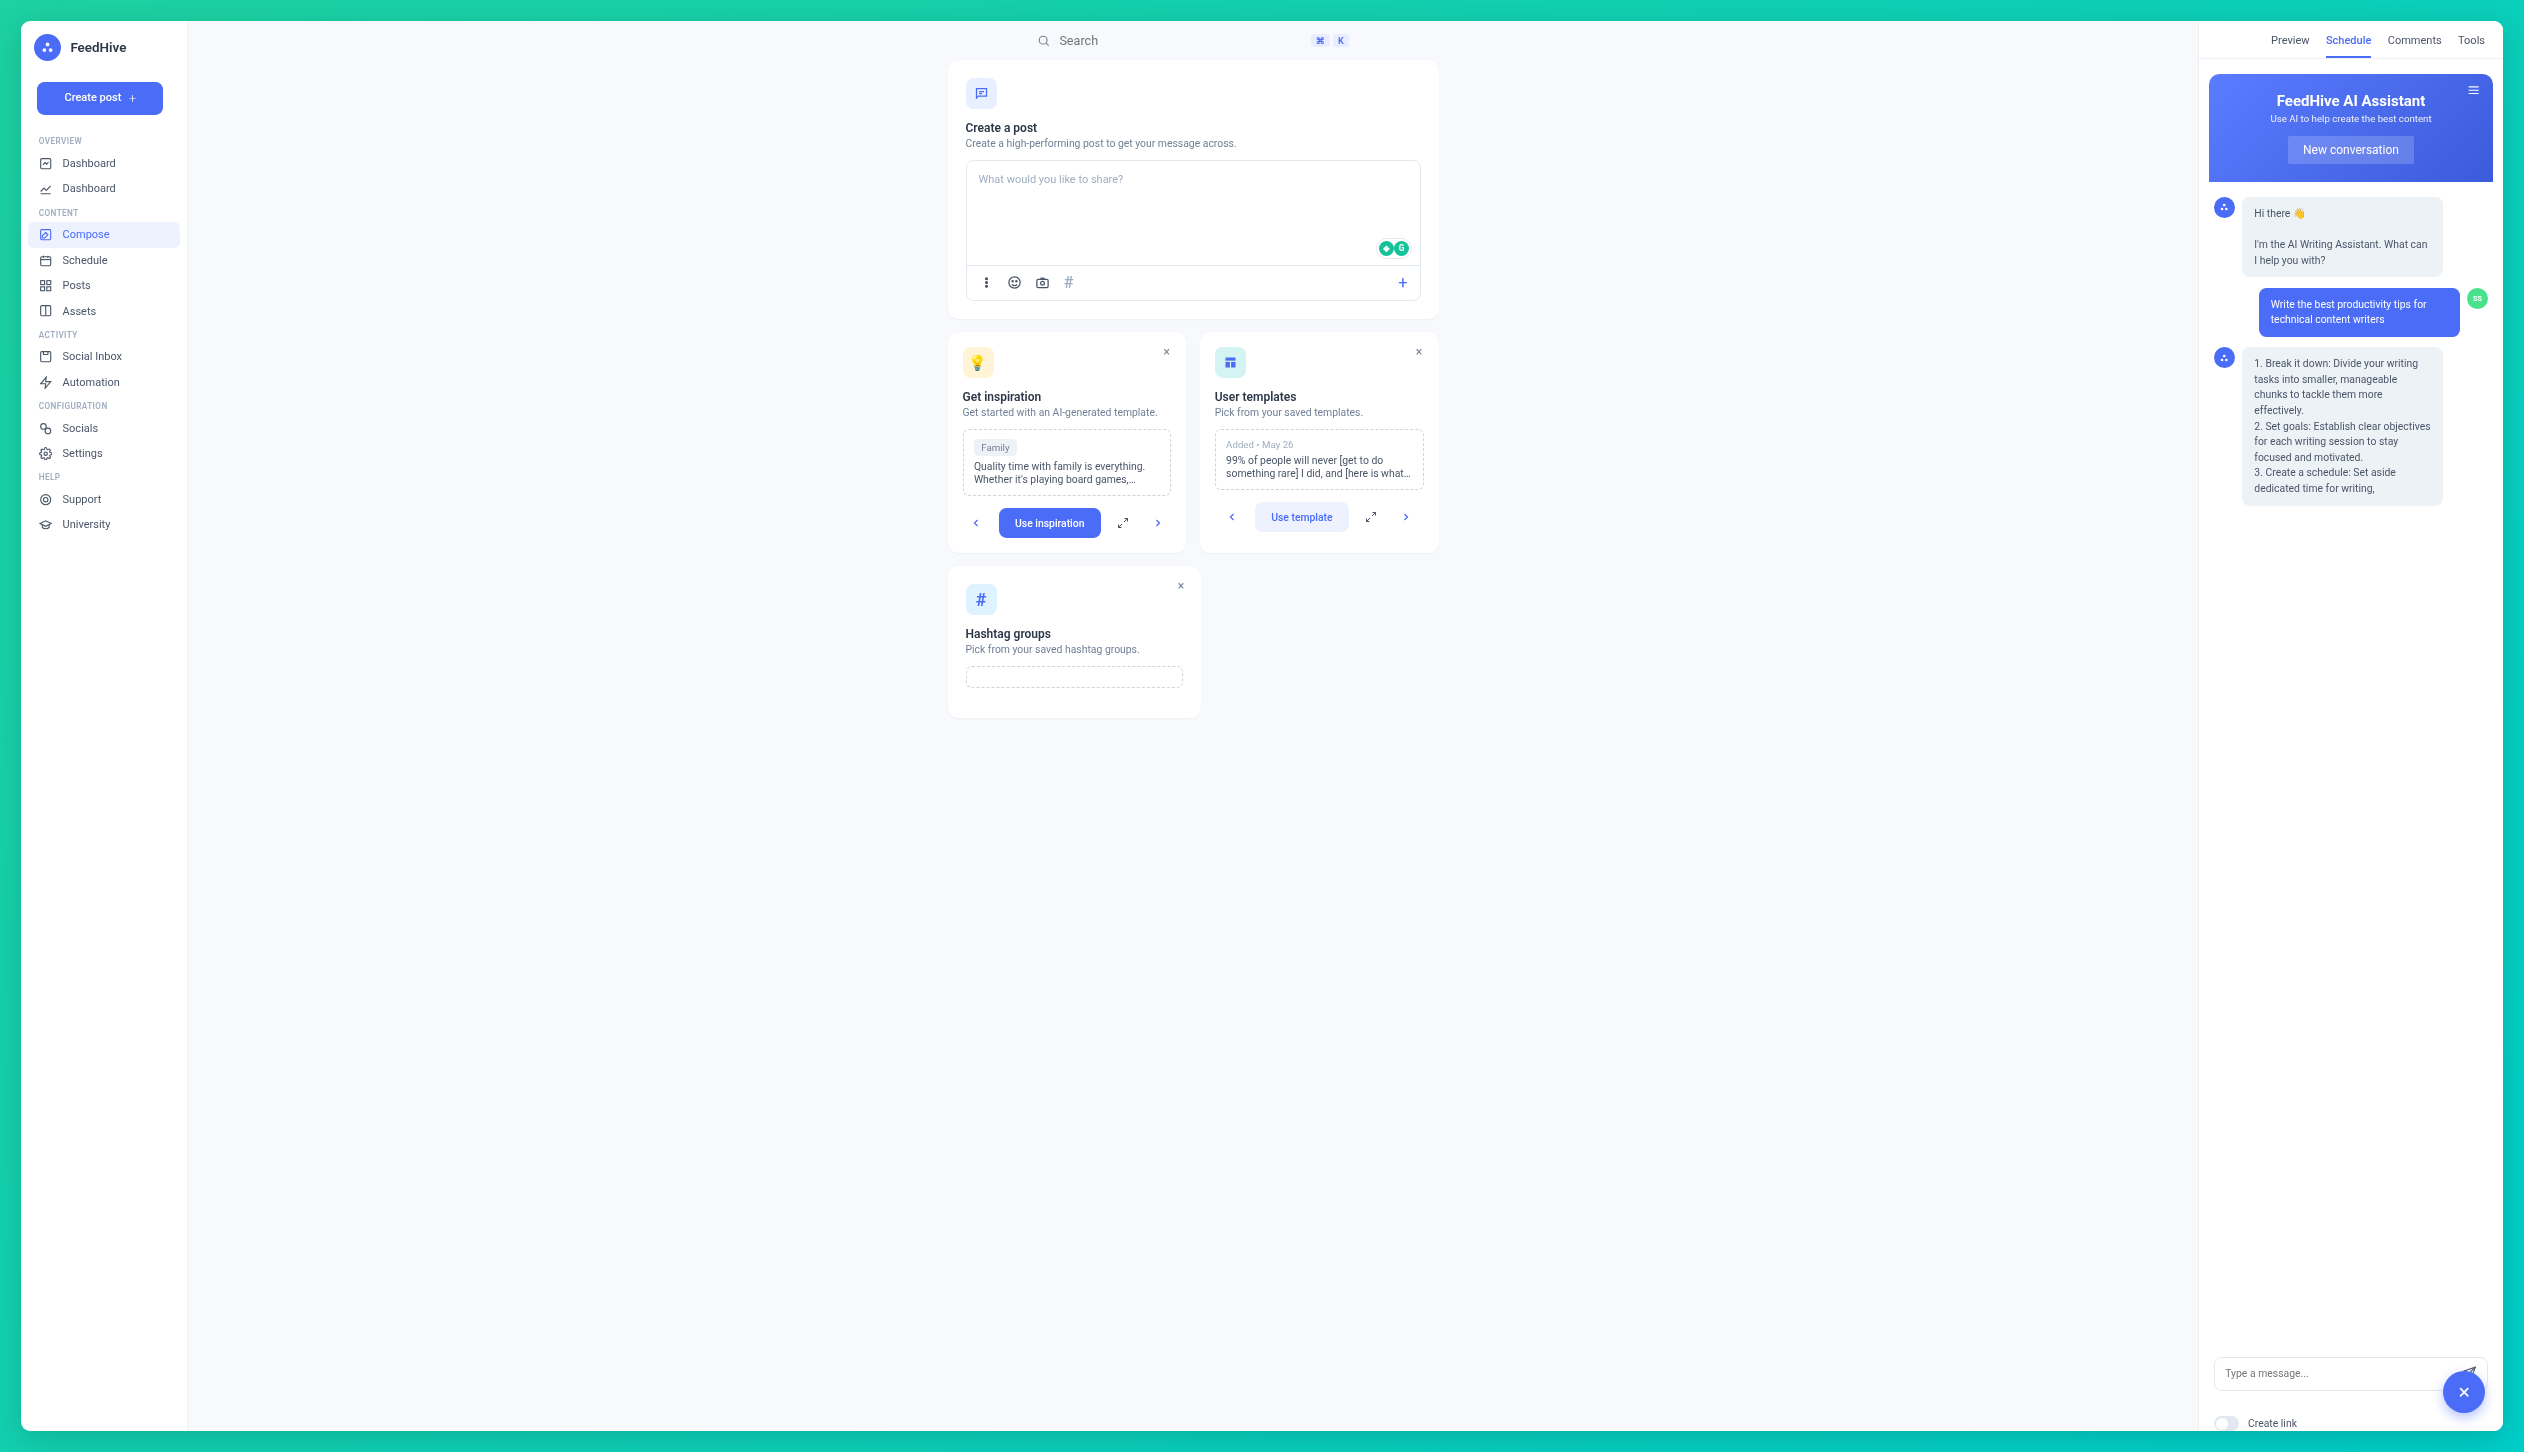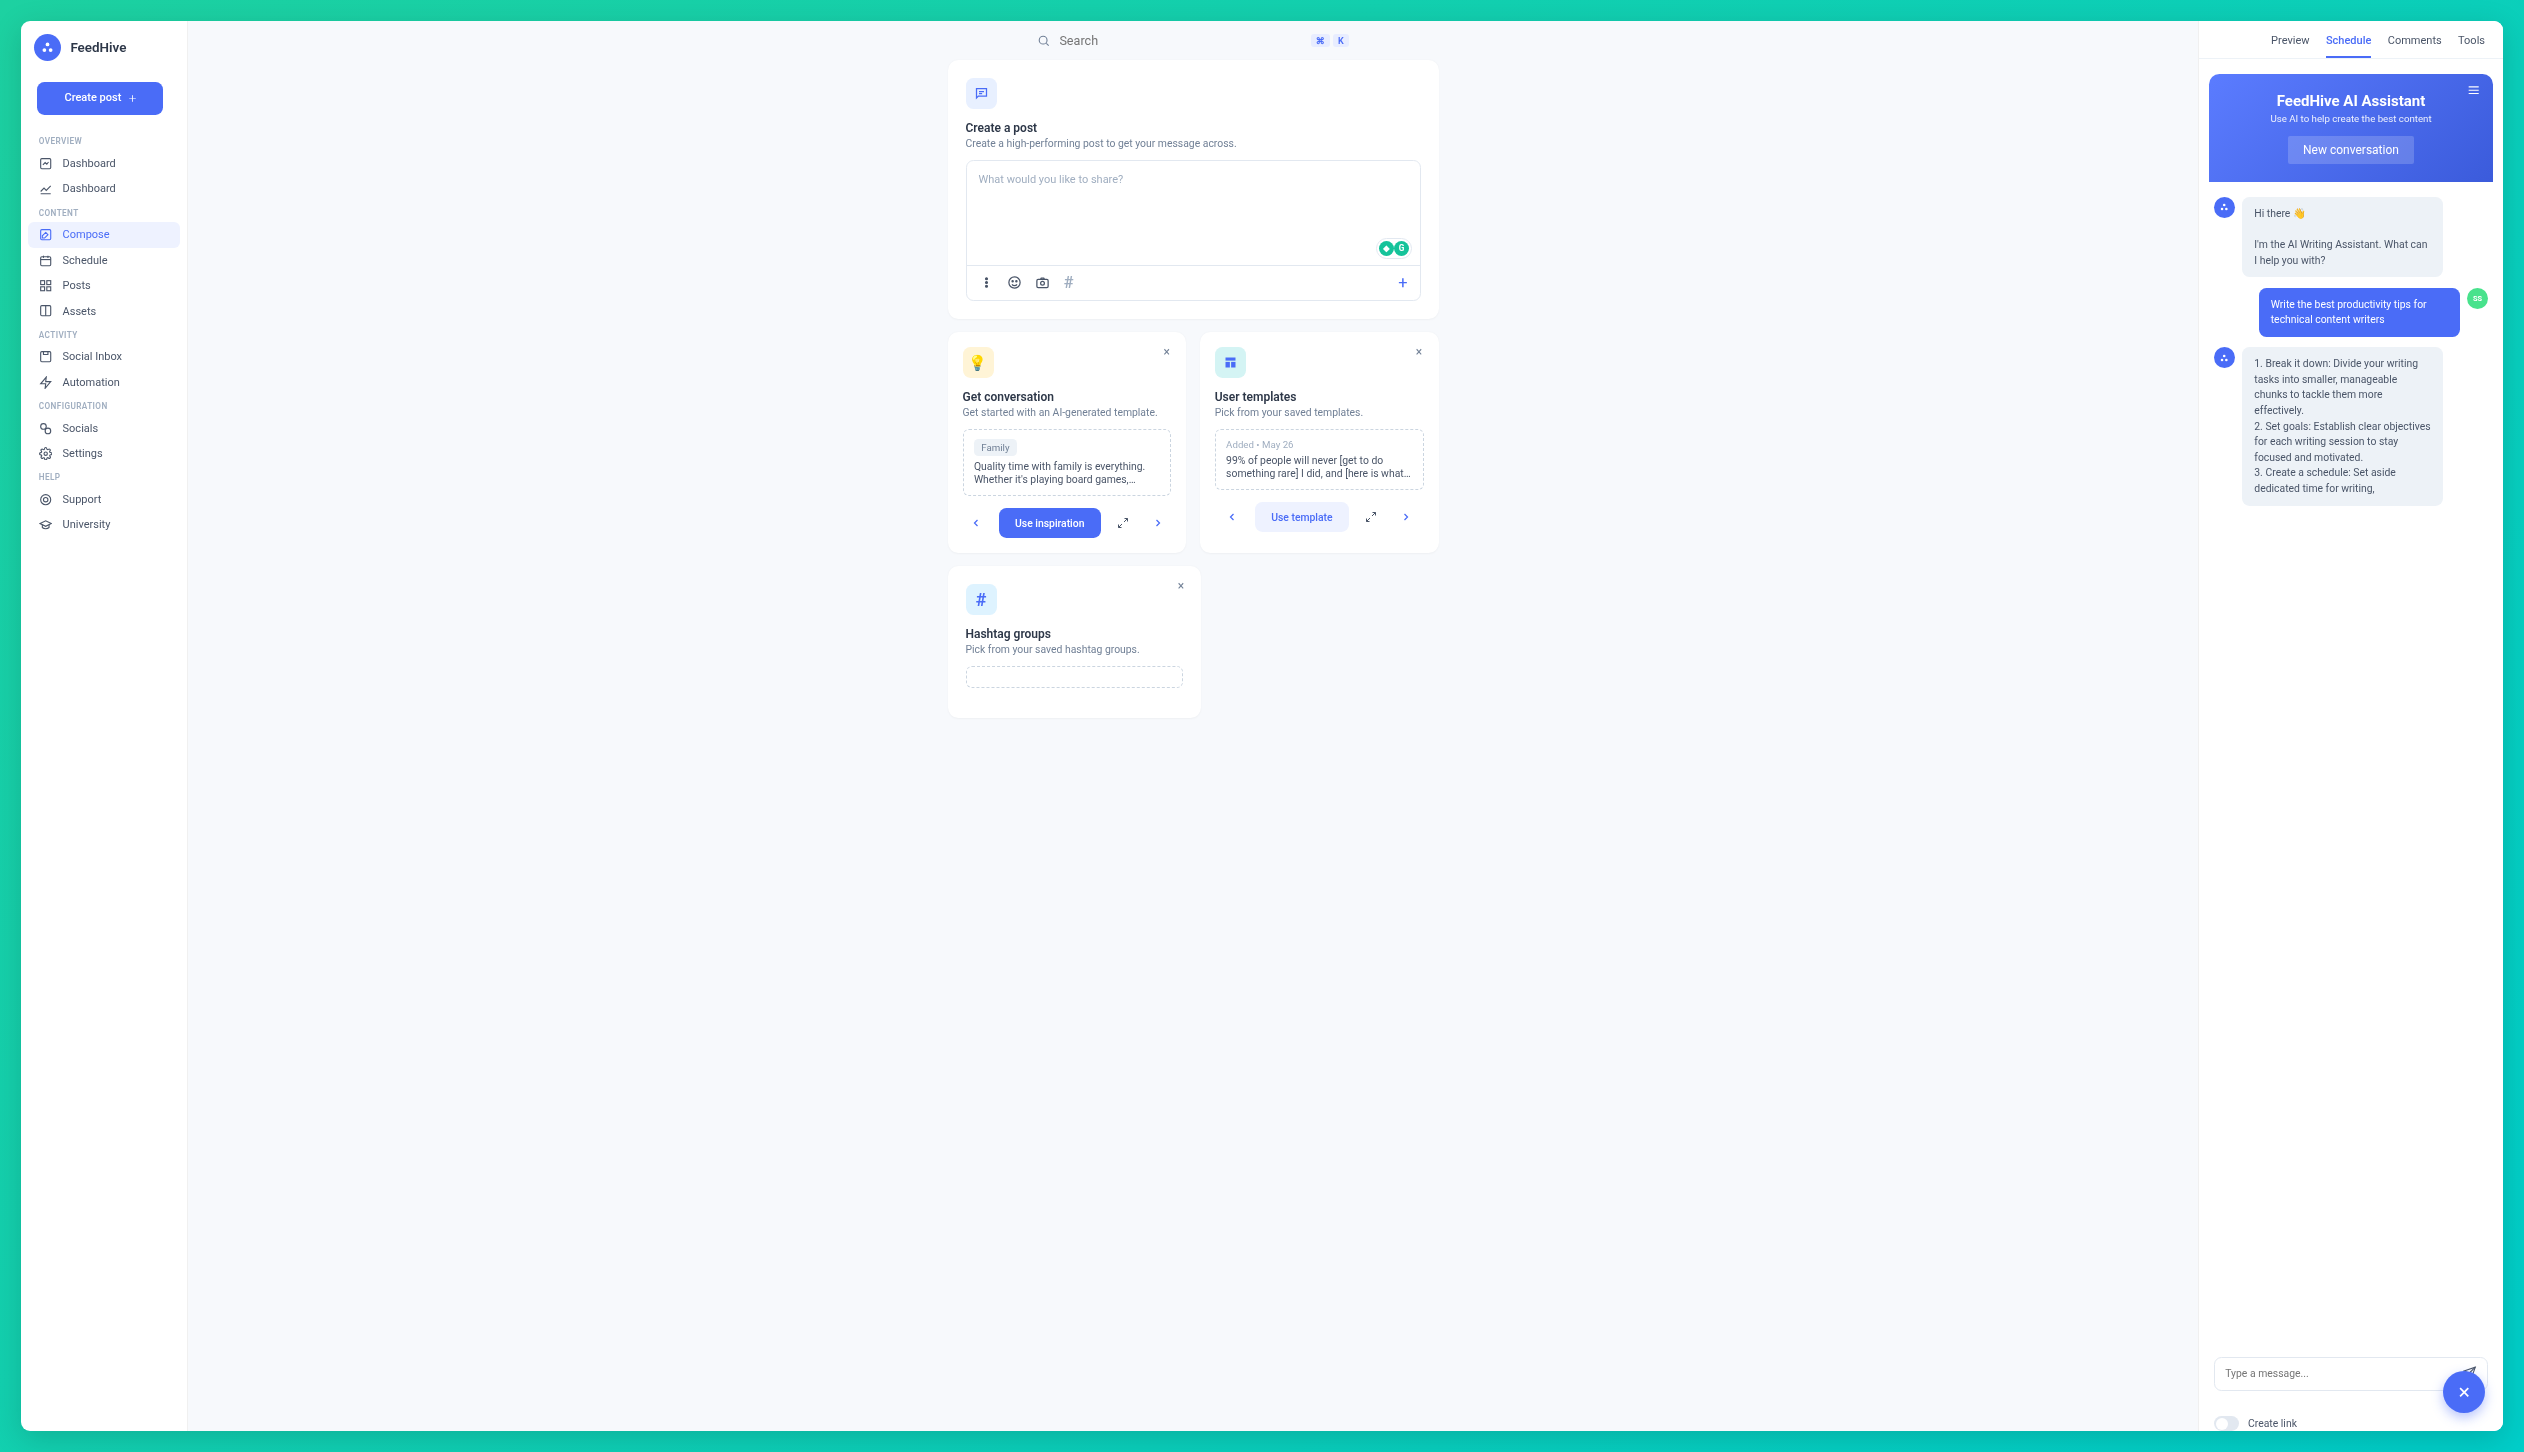--- a/index.html
+++ b/index.html
@@ -283,21 +283,21 @@
           </div>
         </div>
       </div>
 
       <div class="cards-row">
         <div class="card">
           <span class="card-close">×</span>
           <div class="card-header">
             <div class="card-icon yellow" style="font-size:15px">💡</div>
             <div>
-              <div class="card-title">Get conversation</div>
+              <div class="card-title">Get inspiration</div>
               <div class="card-sub">Get started with an AI-generated template.</div>
             </div>
           </div>
           <div class="template-box">
             <span class="tag">Family</span>
             <div>Quality time with family is everything. Whether it's playing board games,…</div>
           </div>
           <div class="card-actions">
             <div class="arrow-btn">
                 <svg viewBox="0 0 24 24" width="12" height="12" stroke="#4a6cf7" fill="none" stroke-width="2.5">

